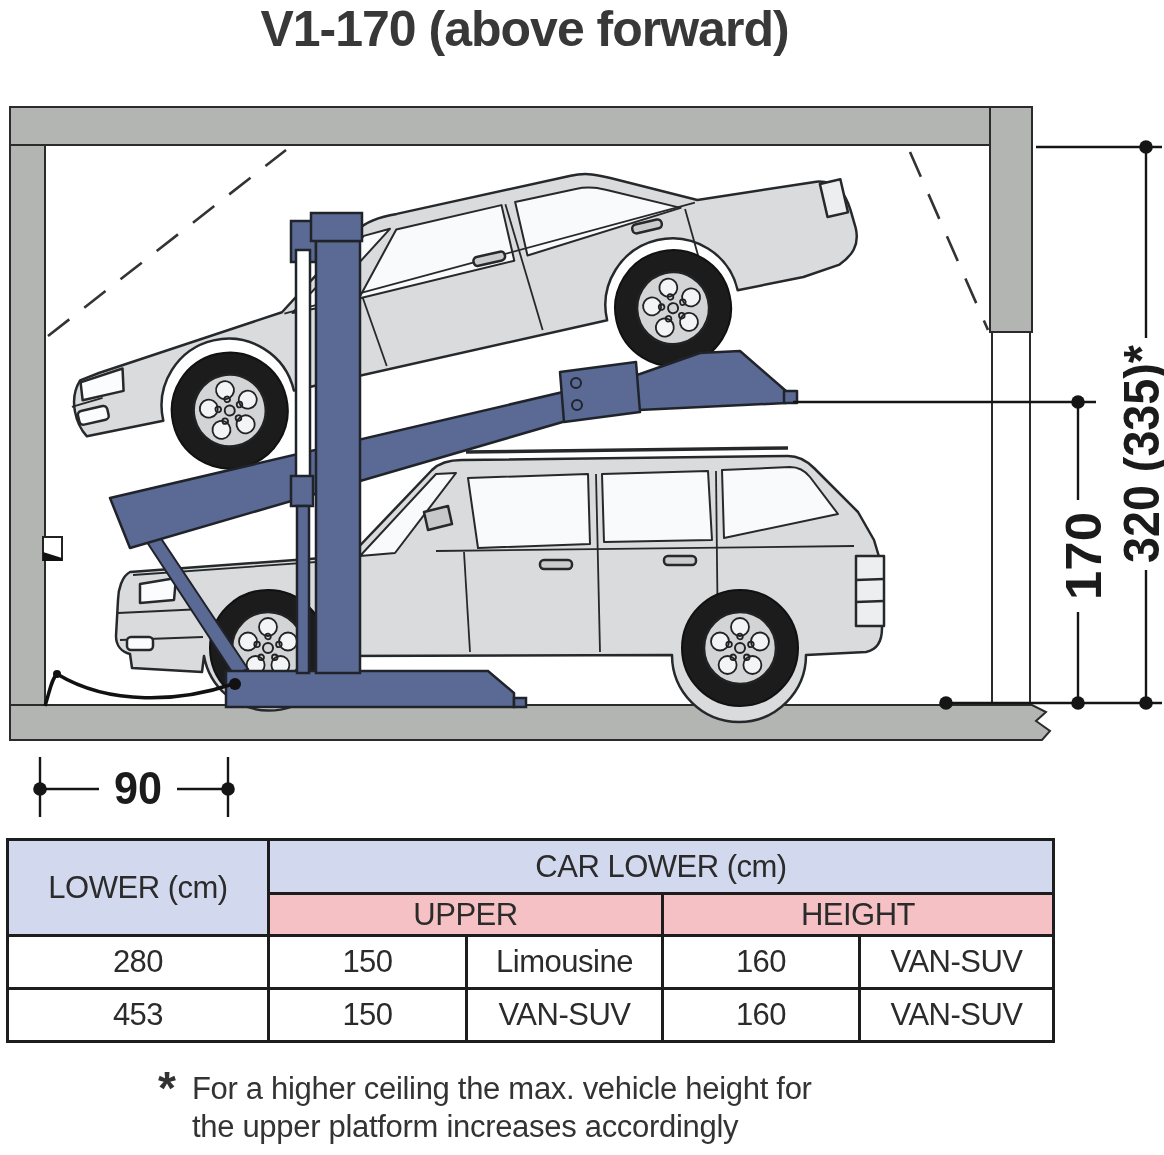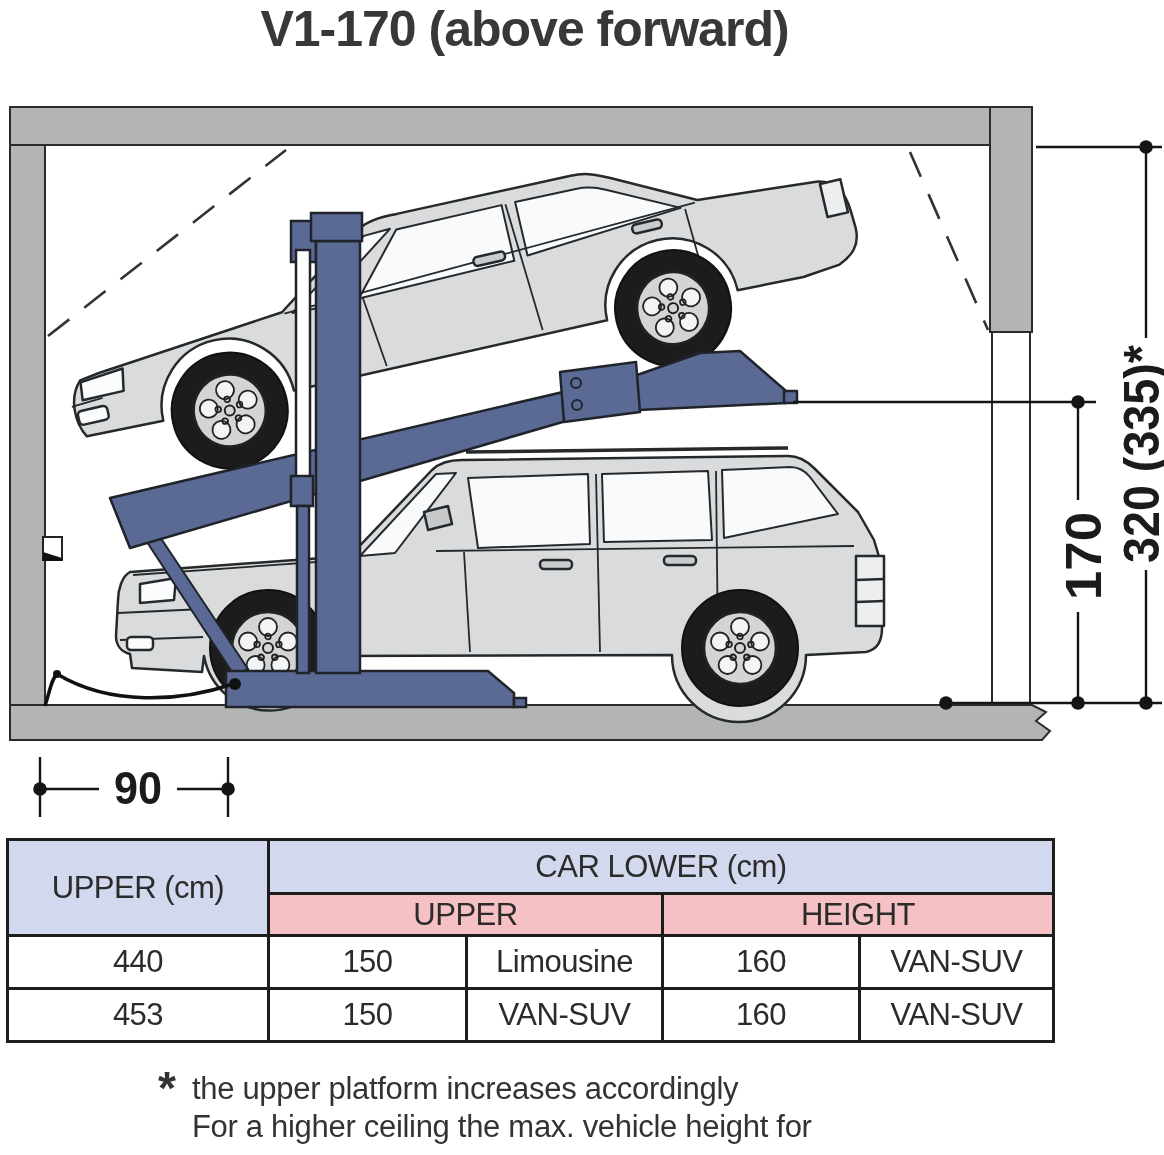--- a/index.html
+++ b/index.html
@@ -196,45 +196,45 @@
   <table id="spec-table">
     <colgroup>
       <col style="width:261px">
         <col style="width:198px">
         <col style="width:196px">
       <col style="width:197px">
         <col style="width:194px">
     </colgroup>
     <tbody>
       <tr class="r-hdr1">
-        <th class="hdr-blue" rowspan="2">UPPER (cm)</th>
+        <th class="hdr-blue" rowspan="2">LOWER (cm)</th>
         <th class="hdr-blue" colspan="4">CAR LOWER (cm)</th>
       </tr>
       <tr class="r-hdr2">
         <th class="hdr-pink" colspan="2">UPPER</th>
         <th class="hdr-pink" colspan="2">HEIGHT</th>
       </tr>
       <tr class="r-data">
-        <td class="num">440</td>
+        <td class="num">280</td>
         <td class="num">150</td>
         <td>Limousine</td>
         <td class="num">160</td>
         <td>VAN-SUV</td>
       </tr>
       <tr class="r-data">
         <td class="num">453</td>
         <td class="num">150</td>
         <td>VAN-SUV</td>
         <td class="num">160</td>
         <td>VAN-SUV</td>
       </tr>
     </tbody>
   </table>
 
   <div id="footnote">
     <span class="marker">*</span>
     <div class="lines">
+      <div>For a higher ceiling the max. vehicle height for</div>
       <div>the upper platform increases accordingly</div>
-      <div>For a higher ceiling the max. vehicle height for</div>
     </div>
   </div>
 
 </div>
 
 </body></html>

